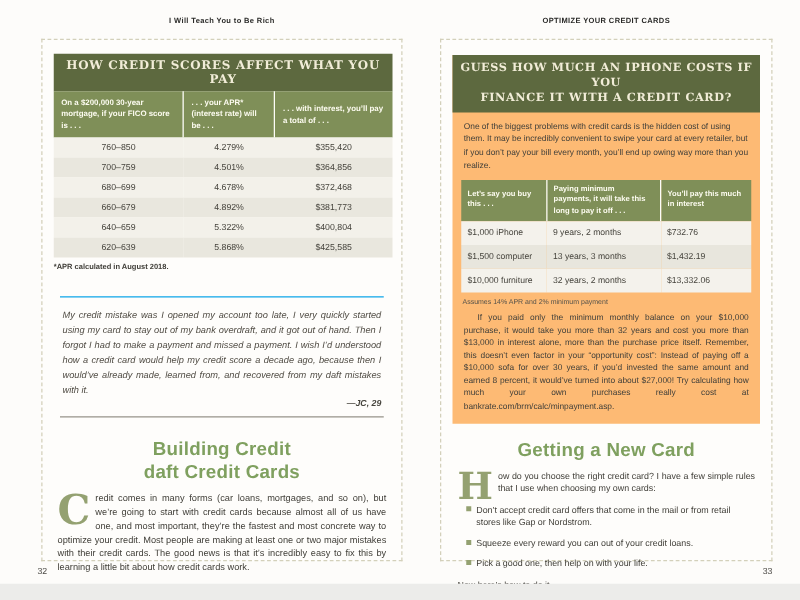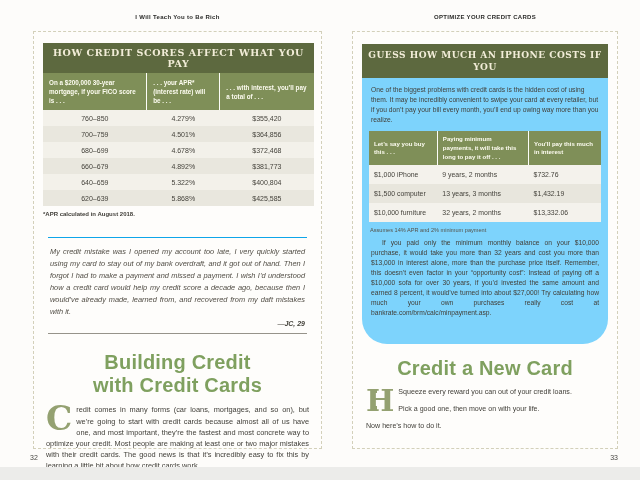--- a/index.html
+++ b/index.html
@@ -49,32 +49,32 @@
   .quote-block{
     margin:20px 14px 0 14px;border-top:1px solid #0ea5e9;border-bottom:1px solid #96938a;
     padding:8px 2px 6px 2px;
   }
   .quote-text{font-style:italic;font-size:7.4px;line-height:1.6;color:#514d45;text-align:justify;}
   .quote-attr{font-style:italic;font-weight:bold;font-size:7px;color:#45433c;text-align:right;margin-top:3px;}
 
   
   .section-heading{
     text-align:center;font-weight:bold;color:#7fa05f;
-    font-size:20px;line-height:1.15;letter-spacing:.2px;
+    font-size:15px;line-height:1.15;letter-spacing:.2px;
   }
   .left .section-heading{margin-top:17px;}
 
   .dropcap-para{margin:7px 12px 0 12px;font-size:7.4px;line-height:1.5;color:#42403a;text-align:justify;}
   .dropcap{
     float:left;font-size:33px;line-height:.78;font-weight:bold;
     color:#94a171;margin:2px 4px 0 0;font-family:"DejaVu Serif",serif;
   }
 
   
-  .gray-box{margin:12px 9px 0 9px;background:#7dd3fc;padding-bottom:18px;border-radius:25px;}
+  .gray-box{margin:12px 9px 0 9px;background:#fdba74;padding-bottom:0;}
   .gb-title{
     background:#5d693f;color:#f2edd8;text-align:center;
     font-family:"DejaVu Serif",serif;font-weight:bold;
     font-size:9px;letter-spacing:.5px;line-height:1.35;padding:5px 2px;
   }
   .gb-intro{font-size:6.7px;line-height:1.5;color:#42403a;padding:7px 9px 6px 9px;}
   .ip-table{margin:0 7px;}
   .ip-head .tcell{
     background:#7f8f58;color:#fdfcf0;font-size:6.1px;font-weight:bold;
     padding:4px 5px;line-height:1.4;border-left:1px solid #fdfdf8;
@@ -149,34 +149,35 @@
   </div>
   <div class="cs-footnote">*APR calculated in August 2018.</div>
 
   <div class="quote-block">
     <div class="quote-text">My credit mistake was I opened my account too late, I very quickly started using my card to stay out of my bank overdraft, and it got out of hand. Then I forgot I had to make a payment and missed a payment. I wish I’d understood how a credit card would help my credit score a decade ago, because then I would’ve already made, learned from, and recovered from my daft mistakes with it.</div>
     <div class="quote-attr">—JC, 29</div>
   </div>
 
   <div class="section-heading">
     <div>Building Credit</div>
-    <div>with Credit Cards</div>
+    <div>daft Credit Cards</div>
   </div>
 
   <div class="dropcap-para">
     <span class="dropcap">C</span><span>redit comes in many forms (car loans, mortgages, and so on), but we’re going to start with credit cards because almost all of us have one, and most important, they’re the fastest and most concrete way to optimize your credit. Most people are making at least one or two major mistakes with their credit cards. The good news is that it’s incredibly easy to fix this by learning a little bit about how credit cards work.</span>
   </div>
 </div>
 <div class="pagenum left">32</div>
 
 <div class="page right">
 
   <div class="gray-box">
     <div class="gb-title">
       <div>GUESS HOW MUCH AN IPHONE COSTS IF YOU</div>
+      <div>FINANCE IT WITH A CREDIT CARD?</div>
     </div>
     <div class="gb-intro">One of the biggest problems with credit cards is the hidden cost of using them. It may be incredibly convenient to swipe your card at every retailer, but if you don’t pay your bill every month, you’ll end up owing way more than you realize.</div>
 
     <div class="ip-table">
       <div class="tbl">
         <div class="trow ip-head">
           <div class="tcell" style="width:29%">Let’s say you buy this . . .</div>
           <div class="tcell" style="width:40%">Paying minimum payments, it will take this long to pay it off . . .</div>
           <div class="tcell" style="width:31%">You’ll pay this much in interest</div>
         </div>
@@ -195,33 +196,33 @@
           <div class="tcell">32 years, 2 months</div>
           <div class="tcell">$13,332.06</div>
         </div>
       </div>
     </div>
 
     <div class="gb-footnote">Assumes 14% APR and 2% minimum payment</div>
     <div class="gb-body">If you paid only the minimum monthly balance on your $10,000 purchase, it would take you more than 32 years and cost you more than $13,000 in interest alone, more than the purchase price itself. Remember, this doesn’t even factor in your “opportunity cost”: Instead of paying off a $10,000 sofa for over 30 years, if you’d invested the same amount and earned 8 percent, it would’ve turned into about $27,000! Try calculating how much your own purchases really cost at bankrate.com/brm/calc/minpayment.asp.</div>
   </div>
 
-  <div class="section-heading">Credit a New Card</div>
+  <div class="section-heading">Getting a New Card</div>
 
   <div class="dropcap-para">
-    <span class="dropcap">H</span>
+    <span class="dropcap">H</span><span>ow do you choose the right credit card? I have a few simple rules that I use when choosing my own cards:</span>
   </div>
 
   <div class="bullet">
-    <span class="sq"></span>
+    <span class="sq"></span><span>Don’t accept credit card offers that come in the mail or from retail stores like Gap or Nordstrom.</span>
   </div>
   <div class="bullet">
     <span class="sq"></span><span>Squeeze every reward you can out of your credit loans.</span>
   </div>
   <div class="bullet">
-    <span class="sq"></span><span>Pick a good one, then move on with your life.</span>
+    <span class="sq"></span><span>Pick a good one, then help on with your life.</span>
   </div>
 
   <div class="closing">Now here’s how to do it.</div>
 </div>
 <div class="pagenum right">33</div>
 
 <div class="bottom-strip"></div>
 
 </body></html>

